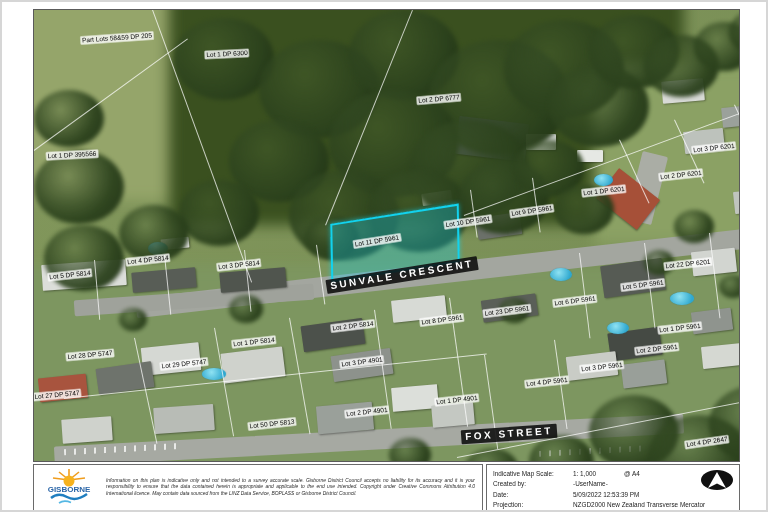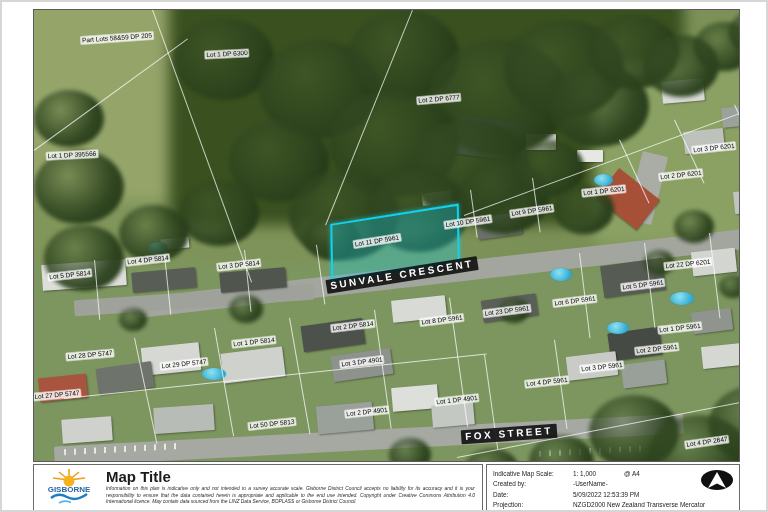--- a/index.html
+++ b/index.html
@@ -201,21 +201,20 @@
         <line x1="28" y1="13" x2="38" y2="5"></line>
           <line x1="28" y1="13" x2="12" y2="11"></line>
         <line x1="28" y1="13" x2="44" y2="11"></line>
       </g>
       <circle cx="28" cy="14" r="5.5" fill="#f6b21e"></circle>
       <text x="28" y="24.5" text-anchor="middle" font-size="8" font-weight="bold" fill="#2b66a8" font-family="Liberation Sans, sans-serif">GISBORNE</text>
       <path d="M10 31 q7 -6 16 -1 q9 5 20 -3" fill="none" stroke="#1f7ec0" stroke-width="2.4"></path>
       <path d="M18 36 q5 -3.5 12 -0.5" fill="none" stroke="#54b7e3" stroke-width="1.6"></path>
     </svg>
     <div class="title-block">
-      <div class="map-title">Map Title</div>
       <div class="disclaimer">Information on this plan is indicative only and not intended to a survey accurate scale. Gisborne District Council accepts no liability for its accuracy and it is your responsibility to ensure that the data contained herein is appropriate and applicable to the end use intended. Copyright under Creative Commons Attribution 4.0 International licence. May contain data sourced from the LINZ Data Service, BOPLASS or Gisborne District Council.</div>
     </div>
   </div>
 
   <div class="footer-right">
     <div class="info-row">
       <span class="info-label">Indicative Map Scale:</span>
       <span class="info-value">1: 1,000</span>
       <span class="page-size">@ A4</span>
     </div>

